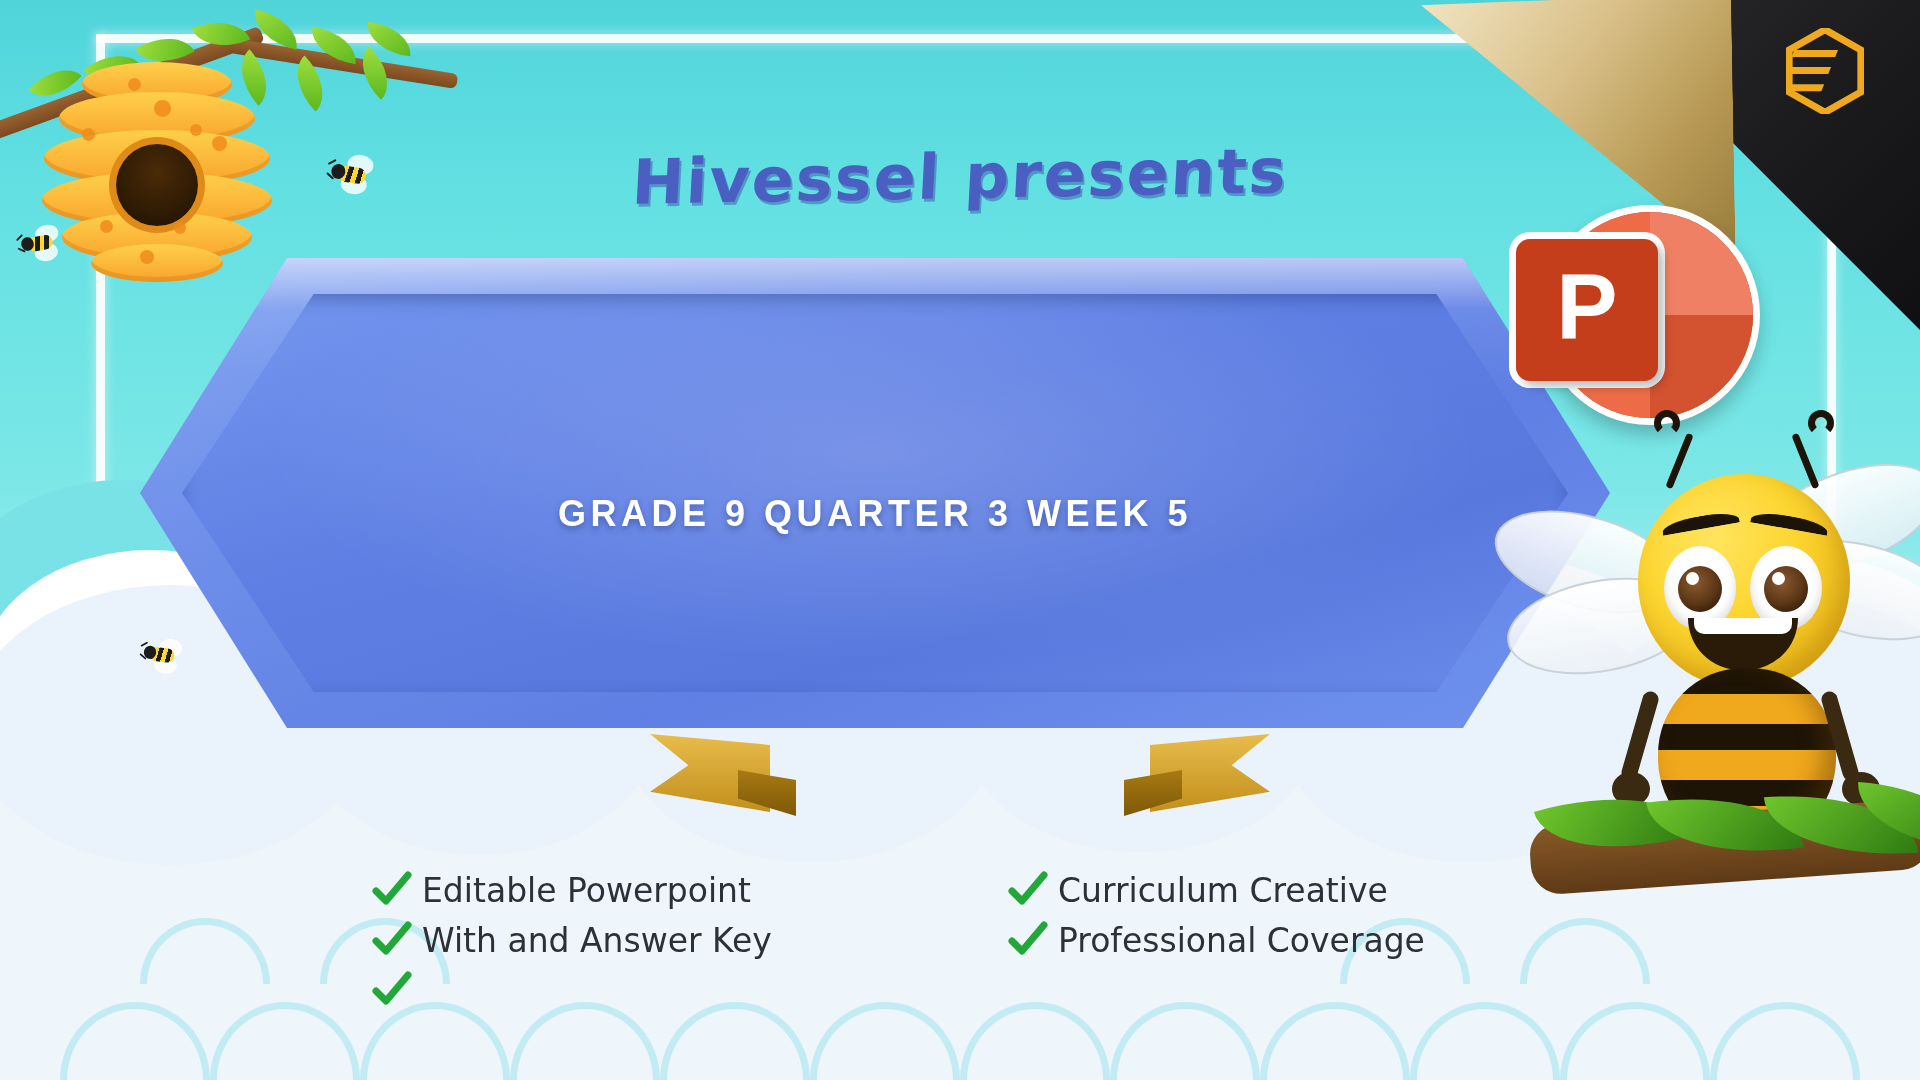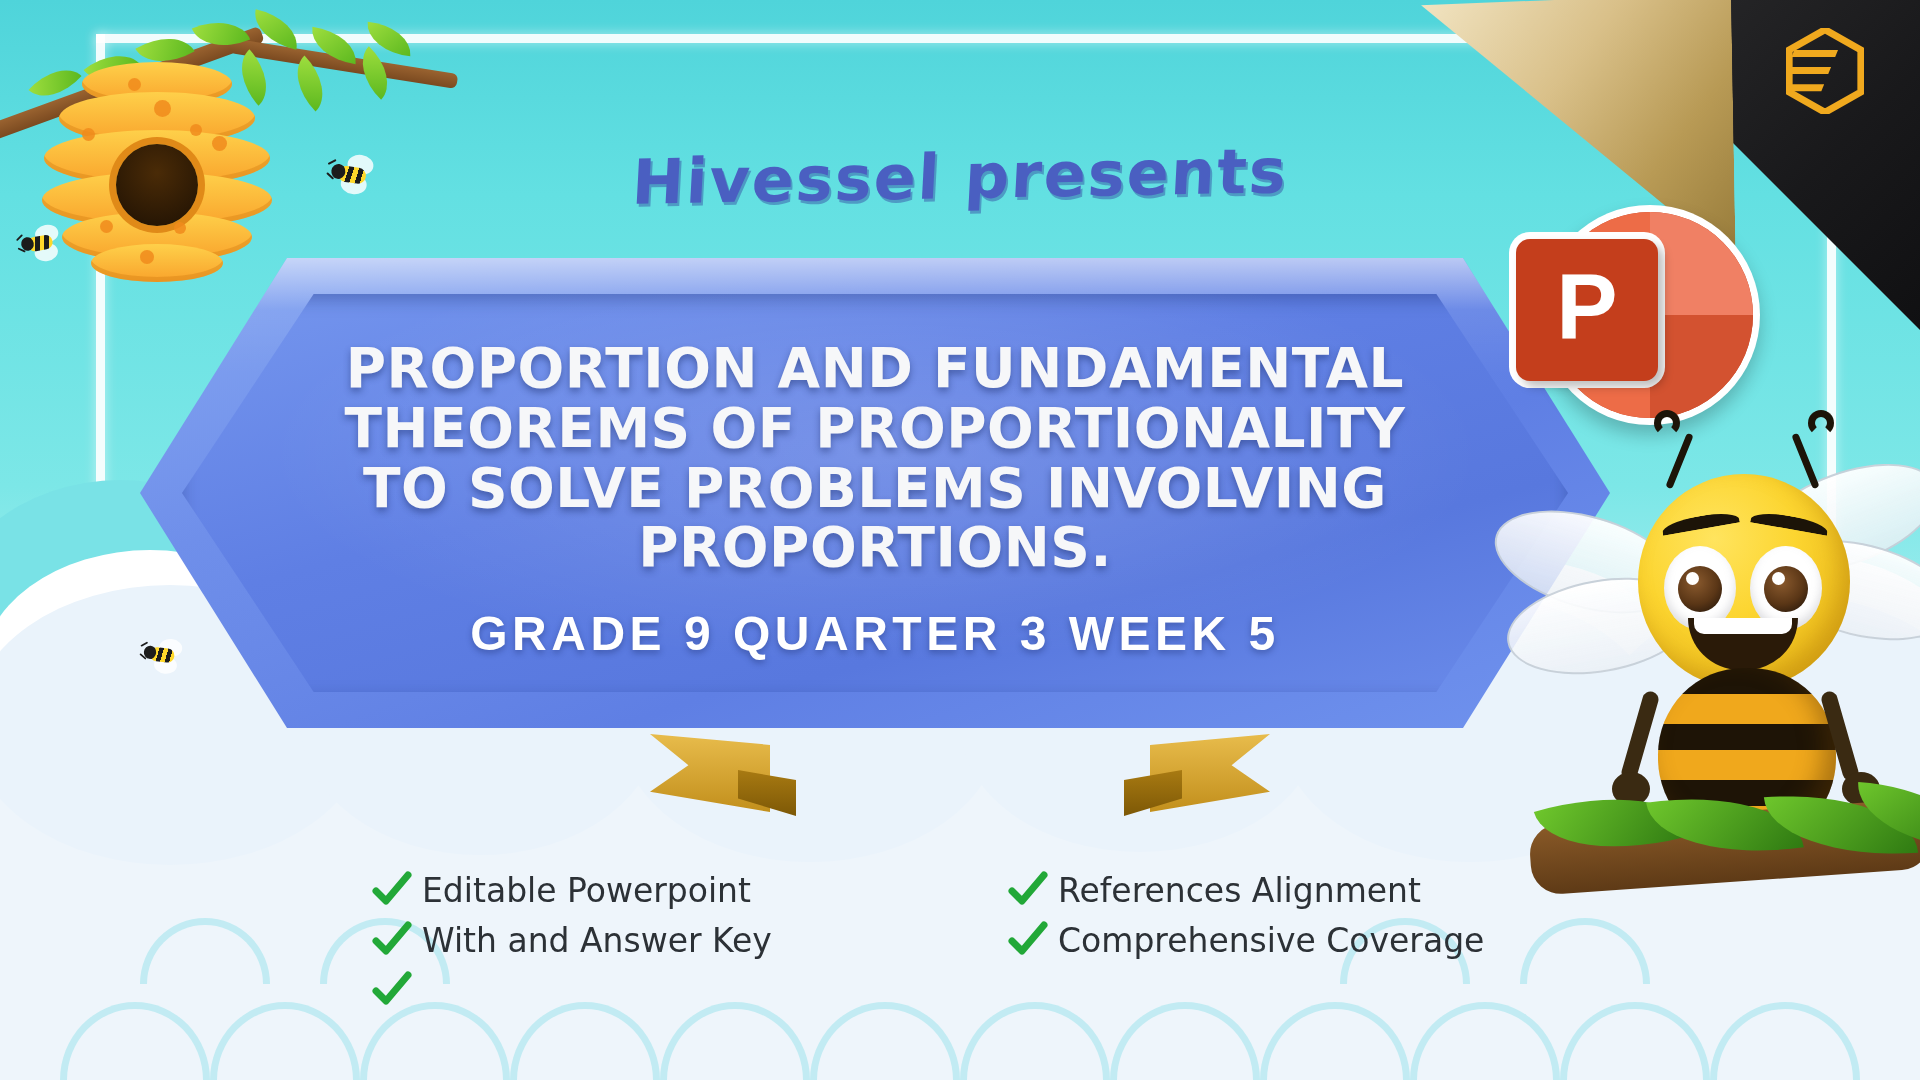--- a/index.html
+++ b/index.html
@@ -171,21 +171,21 @@
     color:#f6f7f9;
     text-align:center;
     text-transform:uppercase;
     text-shadow:0 4px 7px rgba(22,40,100,.45);
     max-width:1130px;
   }
   .sub-title {
     margin-top:28px;
     font-family:"Liberation Sans", sans-serif;
     font-weight:bold;
-    font-size:48px;
+    font-size:36px;
     letter-spacing:4.5px;
     color:#ffffff;
     text-shadow:0 3px 6px rgba(22,40,100,.40);
   }
 
   
   .ppt {
     position:absolute; left:1540px; top:205px; width:220px; height:220px;
   }
   .ppt-circle {
@@ -428,21 +428,20 @@
     <rect x="30" y="72" width="48" height="9" fill="#f0a91e" transform="skewX(-22)"></rect>
   </svg>
 
   <div class="presents">Hivessel presents</div>
 
   <div class="banner-wrap">
     <div class="banner-outer"></div>
     <div class="banner-gloss"></div>
     <div class="banner-inner"></div>
     <div class="banner-content">
-      <div class="main-title">PROPORTION AND FUNDAMENTAL THEOREMS OF PROPORTIONALITY TO SOLVE PROBLEMS INVOLVING PROPORTIONS.</div>
       <div class="sub-title">GRADE 9 QUARTER 3 WEEK 5</div>
     </div>
   </div>
 
   <div class="ppt">
     <div class="ppt-circle">
       <div class="ppt-disc">
         <div class="ppt-q3"></div>
           <div class="ppt-q1"></div>
           <div class="ppt-q2"></div>
@@ -510,34 +509,34 @@
       <svg class="check" viewBox="0 0 40 40">
         <path d="M4 21 L14 31 L36 5" fill="none" stroke="#22a838" stroke-width="7" stroke-linecap="round" stroke-linejoin="round"></path>
       </svg>
       <span class="feat-label">Editable Powerpoint</span>
     </div>
 
     <div class="feat">
       <svg class="check" viewBox="0 0 40 40">
         <path d="M4 21 L14 31 L36 5" fill="none" stroke="#22a838" stroke-width="7" stroke-linecap="round" stroke-linejoin="round"></path>
       </svg>
-      <span class="feat-label">References Alignment</span>
+      <span class="feat-label">Curriculum Creative</span>
     </div>
     <div class="feat">
       <svg class="check" viewBox="0 0 40 40">
         <path d="M4 21 L14 31 L36 5" fill="none" stroke="#22a838" stroke-width="7" stroke-linecap="round" stroke-linejoin="round"></path>
       </svg>
       <span class="feat-label">With and Answer Key</span>
     </div>
 
     <div class="feat">
       <svg class="check" viewBox="0 0 40 40">
         <path d="M4 21 L14 31 L36 5" fill="none" stroke="#22a838" stroke-width="7" stroke-linecap="round" stroke-linejoin="round"></path>
       </svg>
-      <span class="feat-label">Comprehensive Coverage</span>
+      <span class="feat-label">Professional Coverage</span>
     </div>
     <div class="feat">
       <svg class="check" viewBox="0 0 40 40">
         <path d="M4 21 L14 31 L36 5" fill="none" stroke="#22a838" stroke-width="7" stroke-linecap="round" stroke-linejoin="round"></path>
       </svg>
     </div>
 
   </div>
 
 </div>

